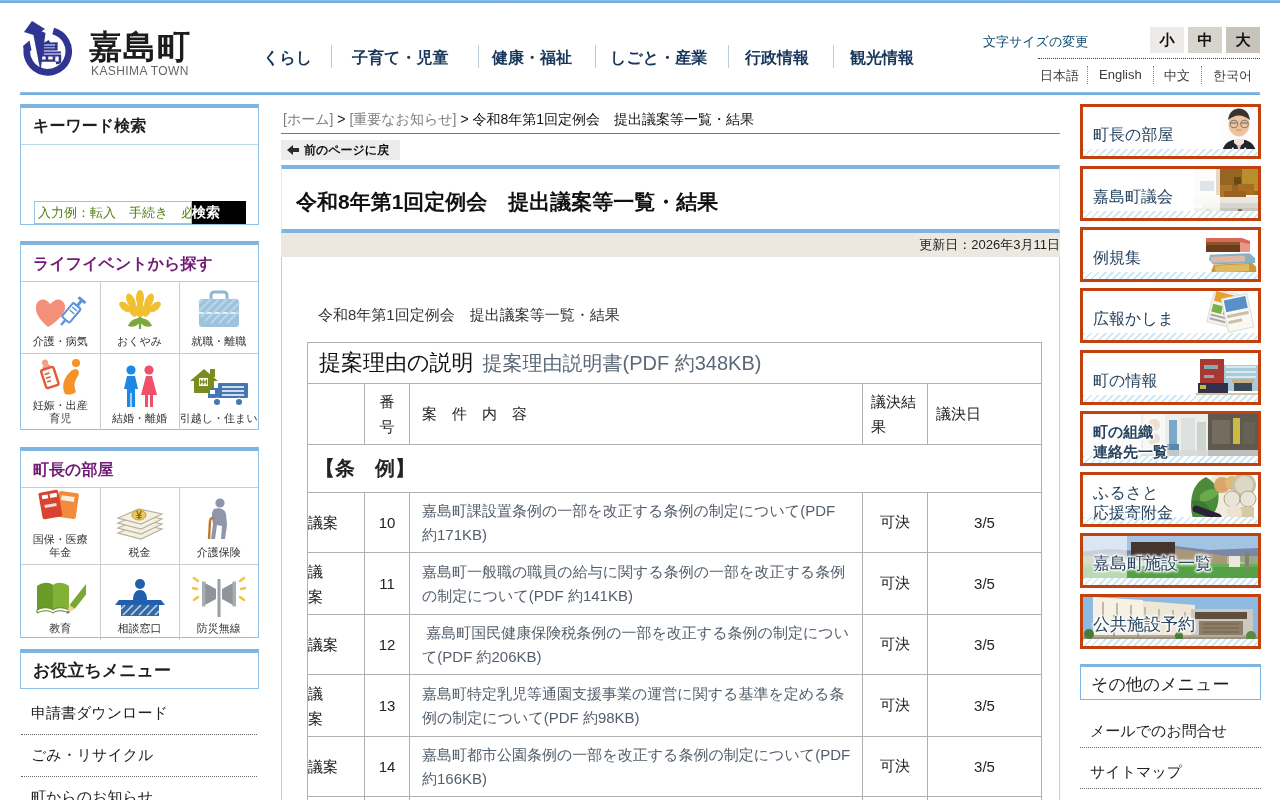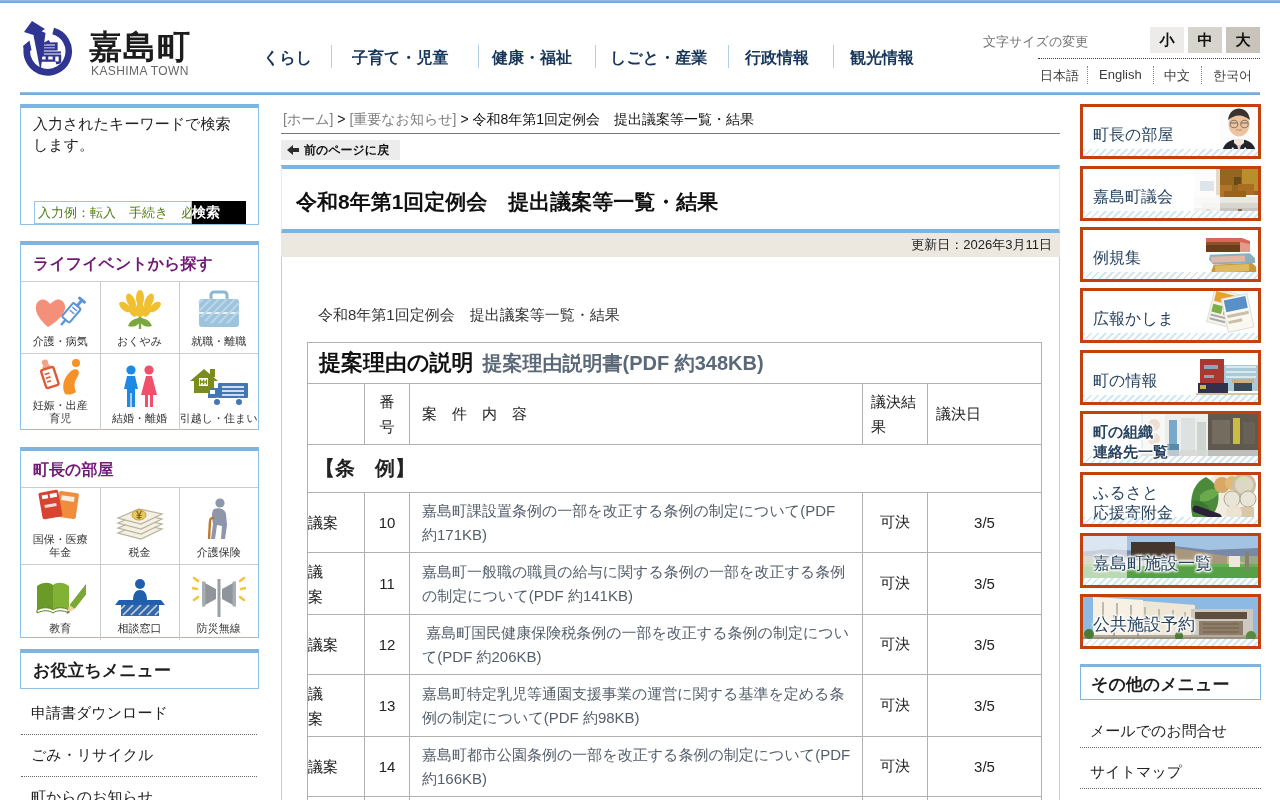--- a/index.html
+++ b/index.html
@@ -4,21 +4,21 @@
 *{margin:0;padding:0;box-sizing:border-box}
 html,body{width:1280px;height:800px;overflow:hidden;background:#fff;
 font-family:"Liberation Sans",sans-serif;color:#222;position:relative}
 .abs{position:absolute}
 .topbar{position:absolute;left:0;top:0;width:1280px;height:3px;background:linear-gradient(#93c1e8,#68a5da)}
 .hdivider{position:absolute;left:20px;top:92px;width:1240px;height:3px;background:linear-gradient(#93c1e8,#68a5da)}
 .logotxt{position:absolute;left:89px;top:25px;font-size:33px;font-weight:bold;color:#1c1c1c;letter-spacing:1px}
 .logosub{position:absolute;left:91px;top:64px;font-size:12px;font-weight:normal;color:#666;letter-spacing:0.4px}
 .nav{position:absolute;top:48px;font-size:16px;font-weight:bold;color:#17365a}
 .nsep{position:absolute;top:45px;width:1px;height:23px;background:#b4cfdf}
-.fszlbl{position:absolute;left:983px;top:33px;font-size:13px;color:#737373}
+.fszlbl{position:absolute;left:983px;top:33px;font-size:13px;color:#0c4a6e}
 .fbtn{position:absolute;top:27px;width:34px;height:26px;text-align:center;line-height:26px;font-size:15px;font-weight:bold;color:#111}
 .dothr{position:absolute;left:1038px;top:58px;width:222px;border-top:1px dotted #444}
 .lang{position:absolute;top:67px;font-size:13px;color:#3c3c3c}
 .lsep{position:absolute;top:66px;width:1px;height:18px;border-left:1px dotted #888}
 
 .sbox{position:absolute;left:20px;width:239px;background:#fff;border:1px solid #8fc1e8;border-top:4px solid #7db4e1}
 .sttl{font-size:16px;font-weight:bold;color:#701a75;padding:9px 0 8px 12px}
 .sgrid{width:100%;border-collapse:collapse}
 .sgrid td{border:1px solid #ccc;width:33.33%;text-align:center;vertical-align:bottom;padding:0 0 5px 0}
 .sgrid tr td:first-child{border-left:none}
@@ -28,42 +28,42 @@
 .icn{display:block;margin:0 auto}
 .mlink{position:absolute;left:31px;font-size:15px;color:#222}
 .mdot{position:absolute;left:21px;width:236px;border-top:1px dotted #666}
 
 .bc{position:absolute;left:283px;top:111px;font-size:14px;color:#111}
 .bc .g{color:#808080}
 .bchr{position:absolute;left:281px;top:133px;width:779px;border-top:1px solid #7a7a7a}
 .backbtn{position:absolute;left:281px;top:140px;width:119px;height:20px;background:#ececec;font-size:12px;font-weight:bold;color:#111;line-height:20px}
 .titlebox{position:absolute;left:281px;top:165px;width:779px;height:68px;border-top:4px solid #7db4e1;border-bottom:4px solid #7db4e1;border-left:1px solid #eee8df;border-right:1px solid #eee8df;background:#fff}
 .titlebox h1{font-size:21px;font-weight:bold;color:#111;padding:19px 0 0 14px}
-.datebar{position:absolute;left:281px;top:233px;width:779px;height:24px;background:#ece8e0;font-size:13px;color:#222;text-align:right;line-height:24px;padding-right:8px}
+.datebar{position:absolute;left:281px;top:233px;width:779px;height:24px;background:#ece8e0;font-size:13px;color:#222;text-align:right;line-height:24px;}
 .cbody{position:absolute;left:281px;top:257px;width:779px;height:543px;border-left:1px solid #ccc;border-right:1px solid #ccc;background:#fff}
 .para{position:absolute;left:36px;top:49px;font-size:15px;color:#333}
 .mtable{position:absolute;left:25px;top:85px;width:734px;border-collapse:collapse;table-layout:fixed}
 .mtable td{border:1px solid #b0b0b0;font-size:15px;color:#222;vertical-align:middle}
 .c1{text-align:left;line-height:25px}
 .c2{text-align:center;line-height:25px}
 .c3{padding:5px 10px 5px 12px;line-height:24px}
 .c3 a{color:#545f6b;text-decoration:none}
 .c4{text-align:center;font-size:16px}
 .c5{text-align:center;font-size:16px}
-.mtable td.thead1{font-size:22px;font-weight:bold;color:#111;padding:4px 0 4px 11px}
+.mtable td.thead1{font-size:22px;font-weight:normal;color:#111;padding:4px 0 4px 11px}
 .mtable td.thead1 span{font-size:20px;color:#5a6878;margin-left:9px}
 .mtable td.jorei{font-size:20px;font-weight:bold;padding:6px 0 6px 7px}
 
 .ban{position:absolute;left:1080px;width:181px;height:55px;border:3px solid #c2410c;background:#fff;overflow:hidden}
 .ban .stripe{position:absolute;left:0;bottom:0;width:100%;height:7px;background:repeating-linear-gradient(135deg,#cde9f6 0,#cde9f6 2px,#fff 2px,#fff 5px)}
 .ban .btxt{position:absolute;left:10px;z-index:5;font-size:16px;color:#27435f;line-height:20px}
 .ban .glow{font-weight:normal;text-shadow:0 0 3px #fff,0 0 3px #fff,0 0 4px #fff,1px 1px 2px #fff,-1px -1px 2px #fff,1px -1px 2px #fff,-1px 1px 2px #fff}
 .ban svg{position:absolute;top:0;right:0}
 .obox{position:absolute;left:1080px;top:664px;width:181px;height:36px;background:#fff;border:1px solid #7db4e1;border-top:3px solid #7db4e1}
-.obox div{font-size:17px;font-weight:bold;color:#1e1e1e;padding:6px 0 0 10px}
+.obox div{font-size:17px;font-weight:normal;color:#1e1e1e;padding:6px 0 0 10px}
 .rlink{position:absolute;left:1090px;font-size:15px;color:#222}
 .rdot{position:absolute;left:1080px;width:181px;border-top:1px dotted #666}
 </style></head>
 <body>
 <div class="topbar"></div>
 <div class="hdivider"></div>
 
 <svg class="abs" style="left:22px;top:20px" width="56" height="60" viewBox="0 0 56 60">
   <path d="M31.2 11 A21 21 0 1 1 5.2 27" fill="none" stroke="#2f3590" stroke-width="6.6"></path>
   <path d="M10 1 L2 12 L13 15.5 L23 9 Z" fill="#2f3590"></path>
@@ -91,21 +91,21 @@
 <div class="dothr"></div>
 <div class="lang" style="left:1040px">日本語</div>
 <div class="lang" style="left:1099px">English</div>
 <div class="lang" style="left:1164px">中文</div>
 <div class="lang" style="left:1213px">한국어</div>
 <div class="lsep" style="left:1087px"></div>
 <div class="lsep" style="left:1153px"></div>
 <div class="lsep" style="left:1201px"></div>
 
 <div class="sbox" style="top:104px;height:121px">
-  <div style="font-size:15px;color:#222;line-height:21px;padding:5px 0 0 12px">入力されたキーワードで検索<br>します。</div>
+  <div style="font-size:16px;font-weight:bold;color:#1e1e1e;padding:8px 0 7px 12px;border-bottom:1px solid #bcd9ec">キーワード検索</div>
   <div class="abs" style="left:13px;top:93px;width:158px;height:23px;border:1px solid #9cc3e8;font-size:13px;color:#4d7c0f;line-height:21px;padding-left:3px;overflow:hidden;white-space:nowrap">入力例：転入　手続き　必</div>
   <div class="abs" style="left:171px;top:93px;width:54px;height:23px;background:#000;color:#fff;font-size:14px;font-weight:bold;text-align:left;line-height:23px">検索</div>
 </div>
 <div class="sbox" style="top:241px;height:189px">
   <div class="sttl" style="height:36px">ライフイベントから探す</div>
   <table class="sgrid">
   <tbody>
         <tr>
    <td style="height:72px">
             <svg class="icn" width="52" height="40" viewBox="0 0 52 40">

